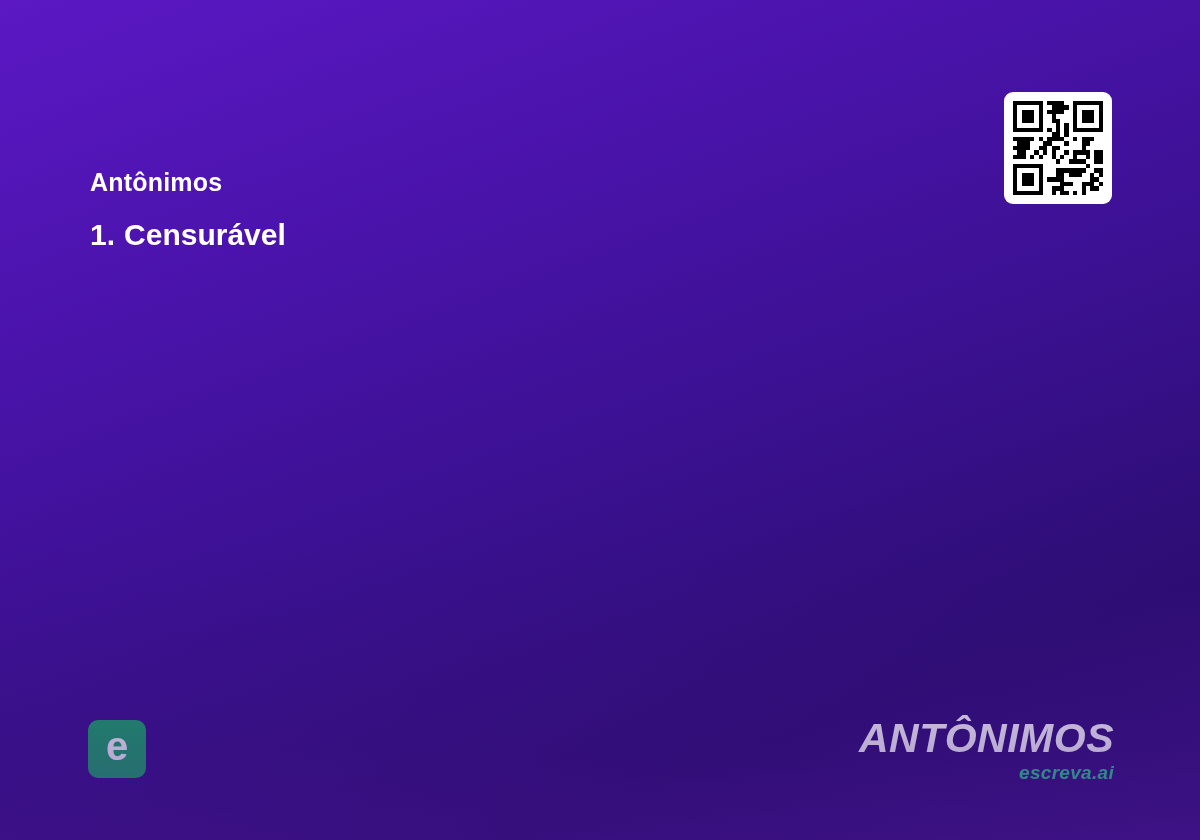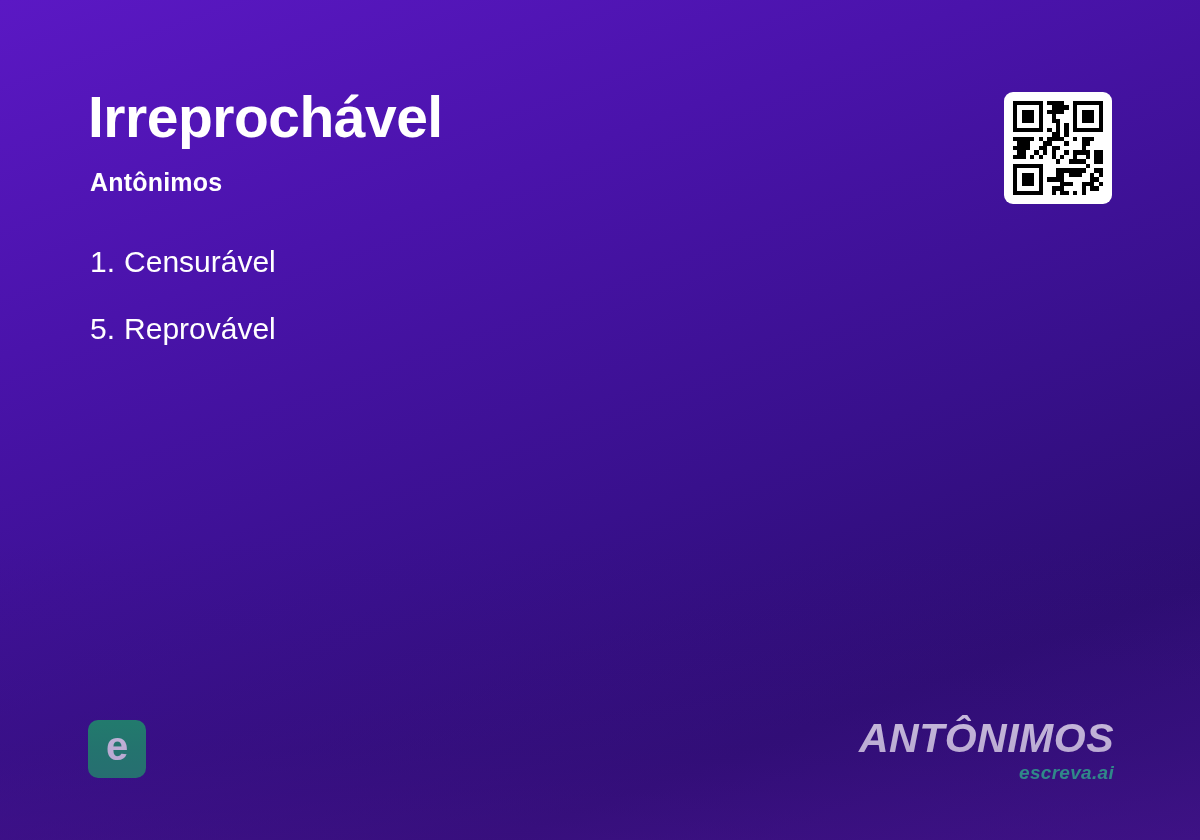--- a/index.html
+++ b/index.html
@@ -44,23 +44,24 @@
     top: 168px;
     color: #ffffff;
     font-size: 25px;
     font-weight: bold;
     letter-spacing: 0.2px;
   }
 
   .list {
     position: absolute;
     left: 90px;
-    top: 247px;
+    top: 220px;
     list-style: none;
     width: 760px;
+    font-weight: bold;
   }
   .list li {
     color: #ffffff;
     font-size: 30px;
     line-height: 1.0;
     padding: 0;
     margin-bottom: 37px;
     white-space: nowrap;
   }
   .idx { display: inline-block; margin-right: 9px; }
@@ -131,26 +132,24 @@
     letter-spacing: 0.3px;
     line-height: 1;
     margin-top: 4px;
   }
 </style>
 </head>
 <body>
 
 <div class="card">
 
-  <div class="headline">Irreprochável</div>
   <div class="subhead">Antônimos</div>
 
   <ul class="list">
     <li><span class="idx">1.</span><span>Censurável</span></li>
-    <li><span class="idx">5.</span><span>Reprovável</span></li>
   </ul>
 
   <div class="qr">
     <div class="qr-grid" id="qr-grid">
         <i class="on"></i>
         <i class="on"></i>
         <i class="on"></i>
         <i class="on"></i>
         <i class="on"></i>
         <i class="on"></i>

